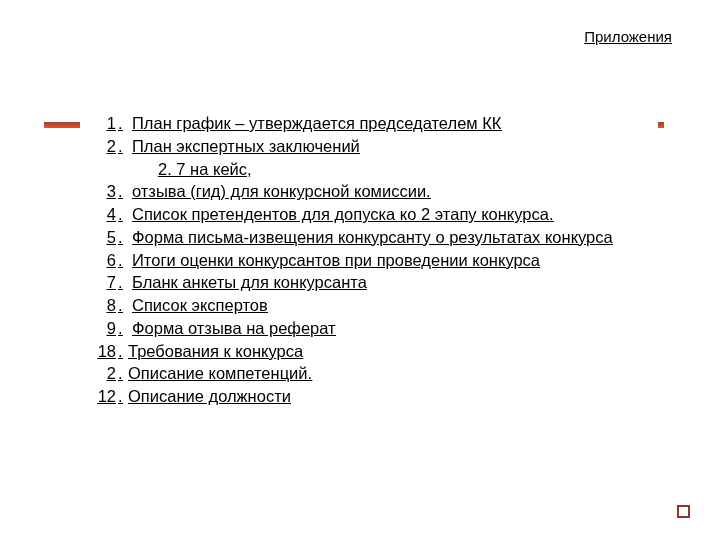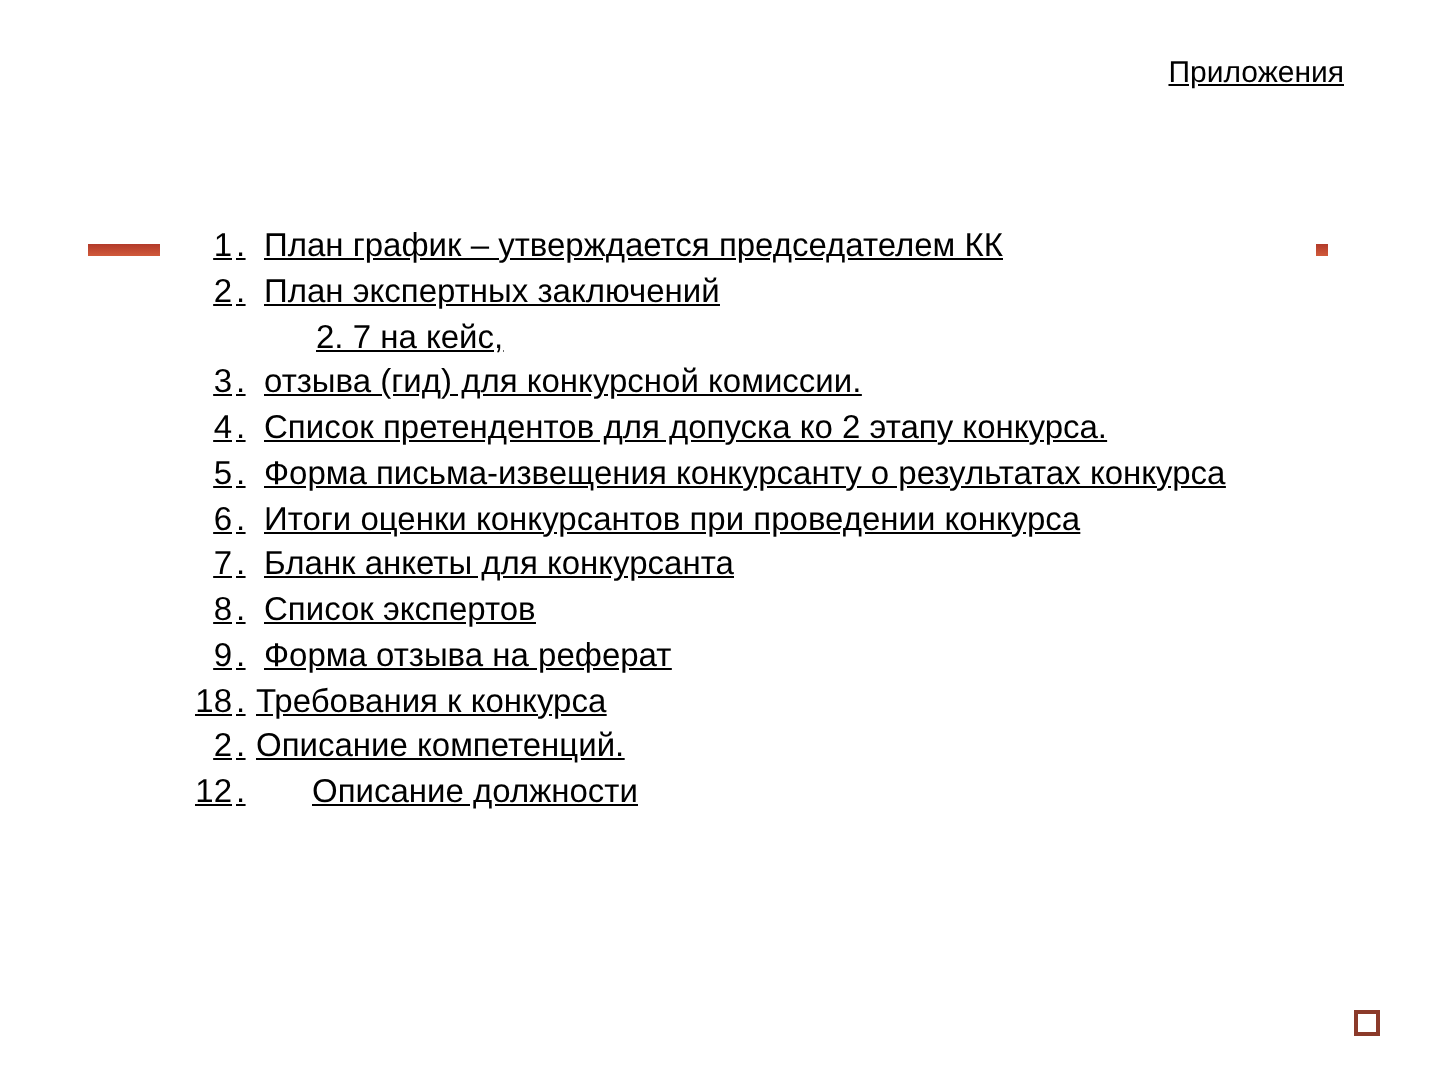--- a/index.html
+++ b/index.html
@@ -131,18 +131,18 @@
         <div class="txt" style="padding-left: 0px;">Требования к конкурса</div>
       </div>
       <div class="row">
         <div class="num">2</div>
         <div class="dot">.</div>
         <div class="txt" style="padding-left: 0px;">Описание компетенций.</div>
       </div>
       <div class="row">
         <div class="num">12</div>
         <div class="dot">.</div>
-        <div class="txt" style="padding-left: 0px; margin-left: 28px;">Описание должности</div>
+        <div class="txt" style="padding-left: 0px;">Описание должности</div>
       </div>
     </div>
 </div>
 
 <div class="footer-square"></div>
 
 </body></html>

